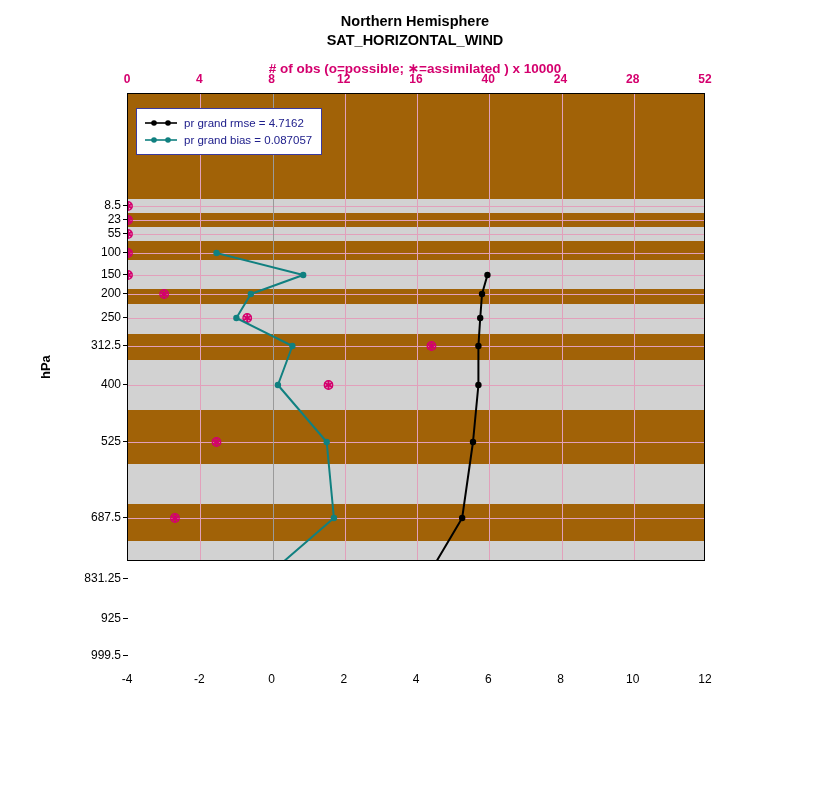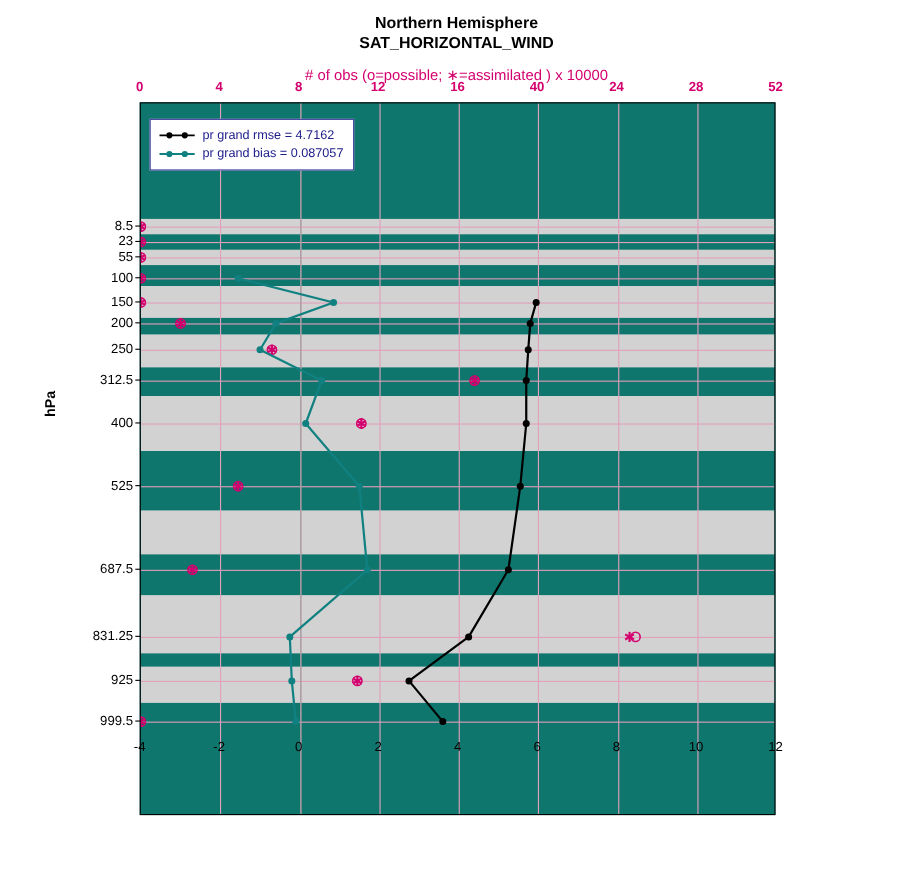--- a/index.html
+++ b/index.html
@@ -33,31 +33,31 @@
     line-height: 19px;
   }
   .top-axis-label {
     position: absolute;
     left: 0;
     top: 60px;
     width: 830px;
     text-align: center;
     font-size: 13.5px;
     color: #d4006e;
-    font-weight: normal;
+    font-weight: bold;
   }
   .plot-area {
     position: absolute;
     left: 127px;
     top: 93px;
     width: 578px;
-    height: 648px;
+    height: 468px;
     border: 1px solid #000000;
     box-sizing: border-box;
-    background: #0f766e;
+    background: #a16207;
     overflow: hidden;
   }
   .band {
     position: absolute;
     left: 0;
     width: 100%;
     background: #d2d2d2;
   }
   .gridline-h {
     position: absolute;

